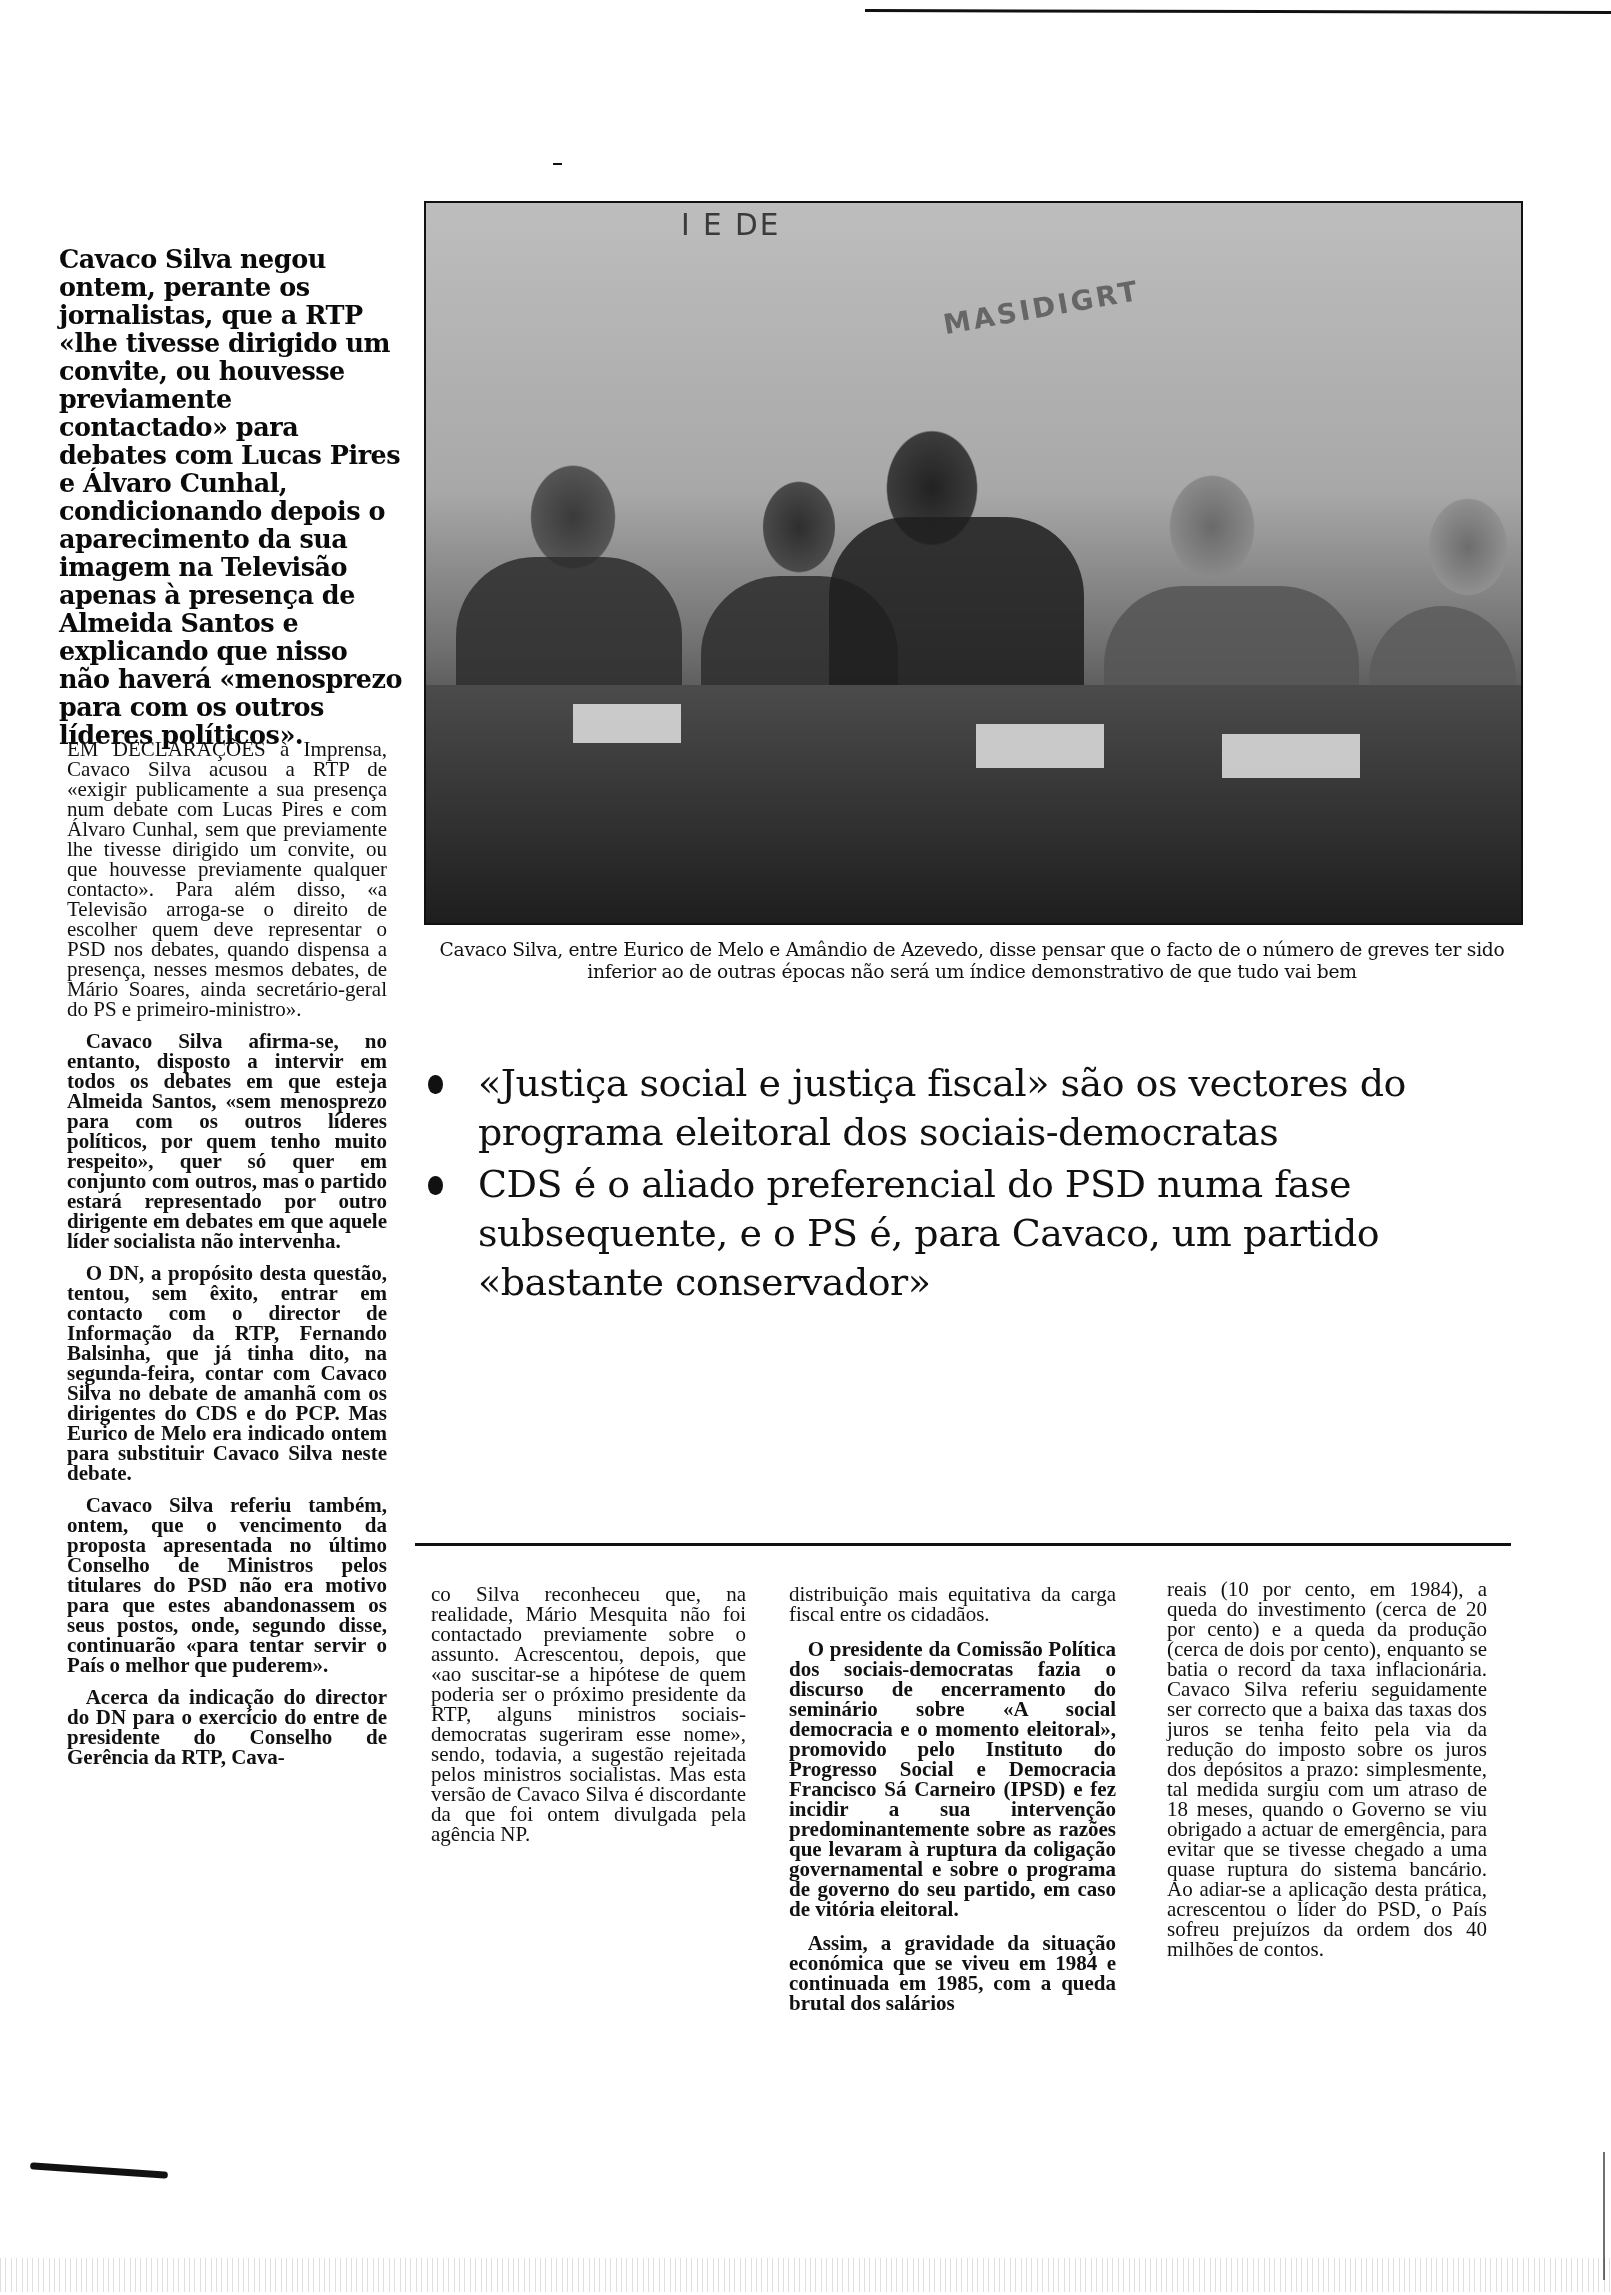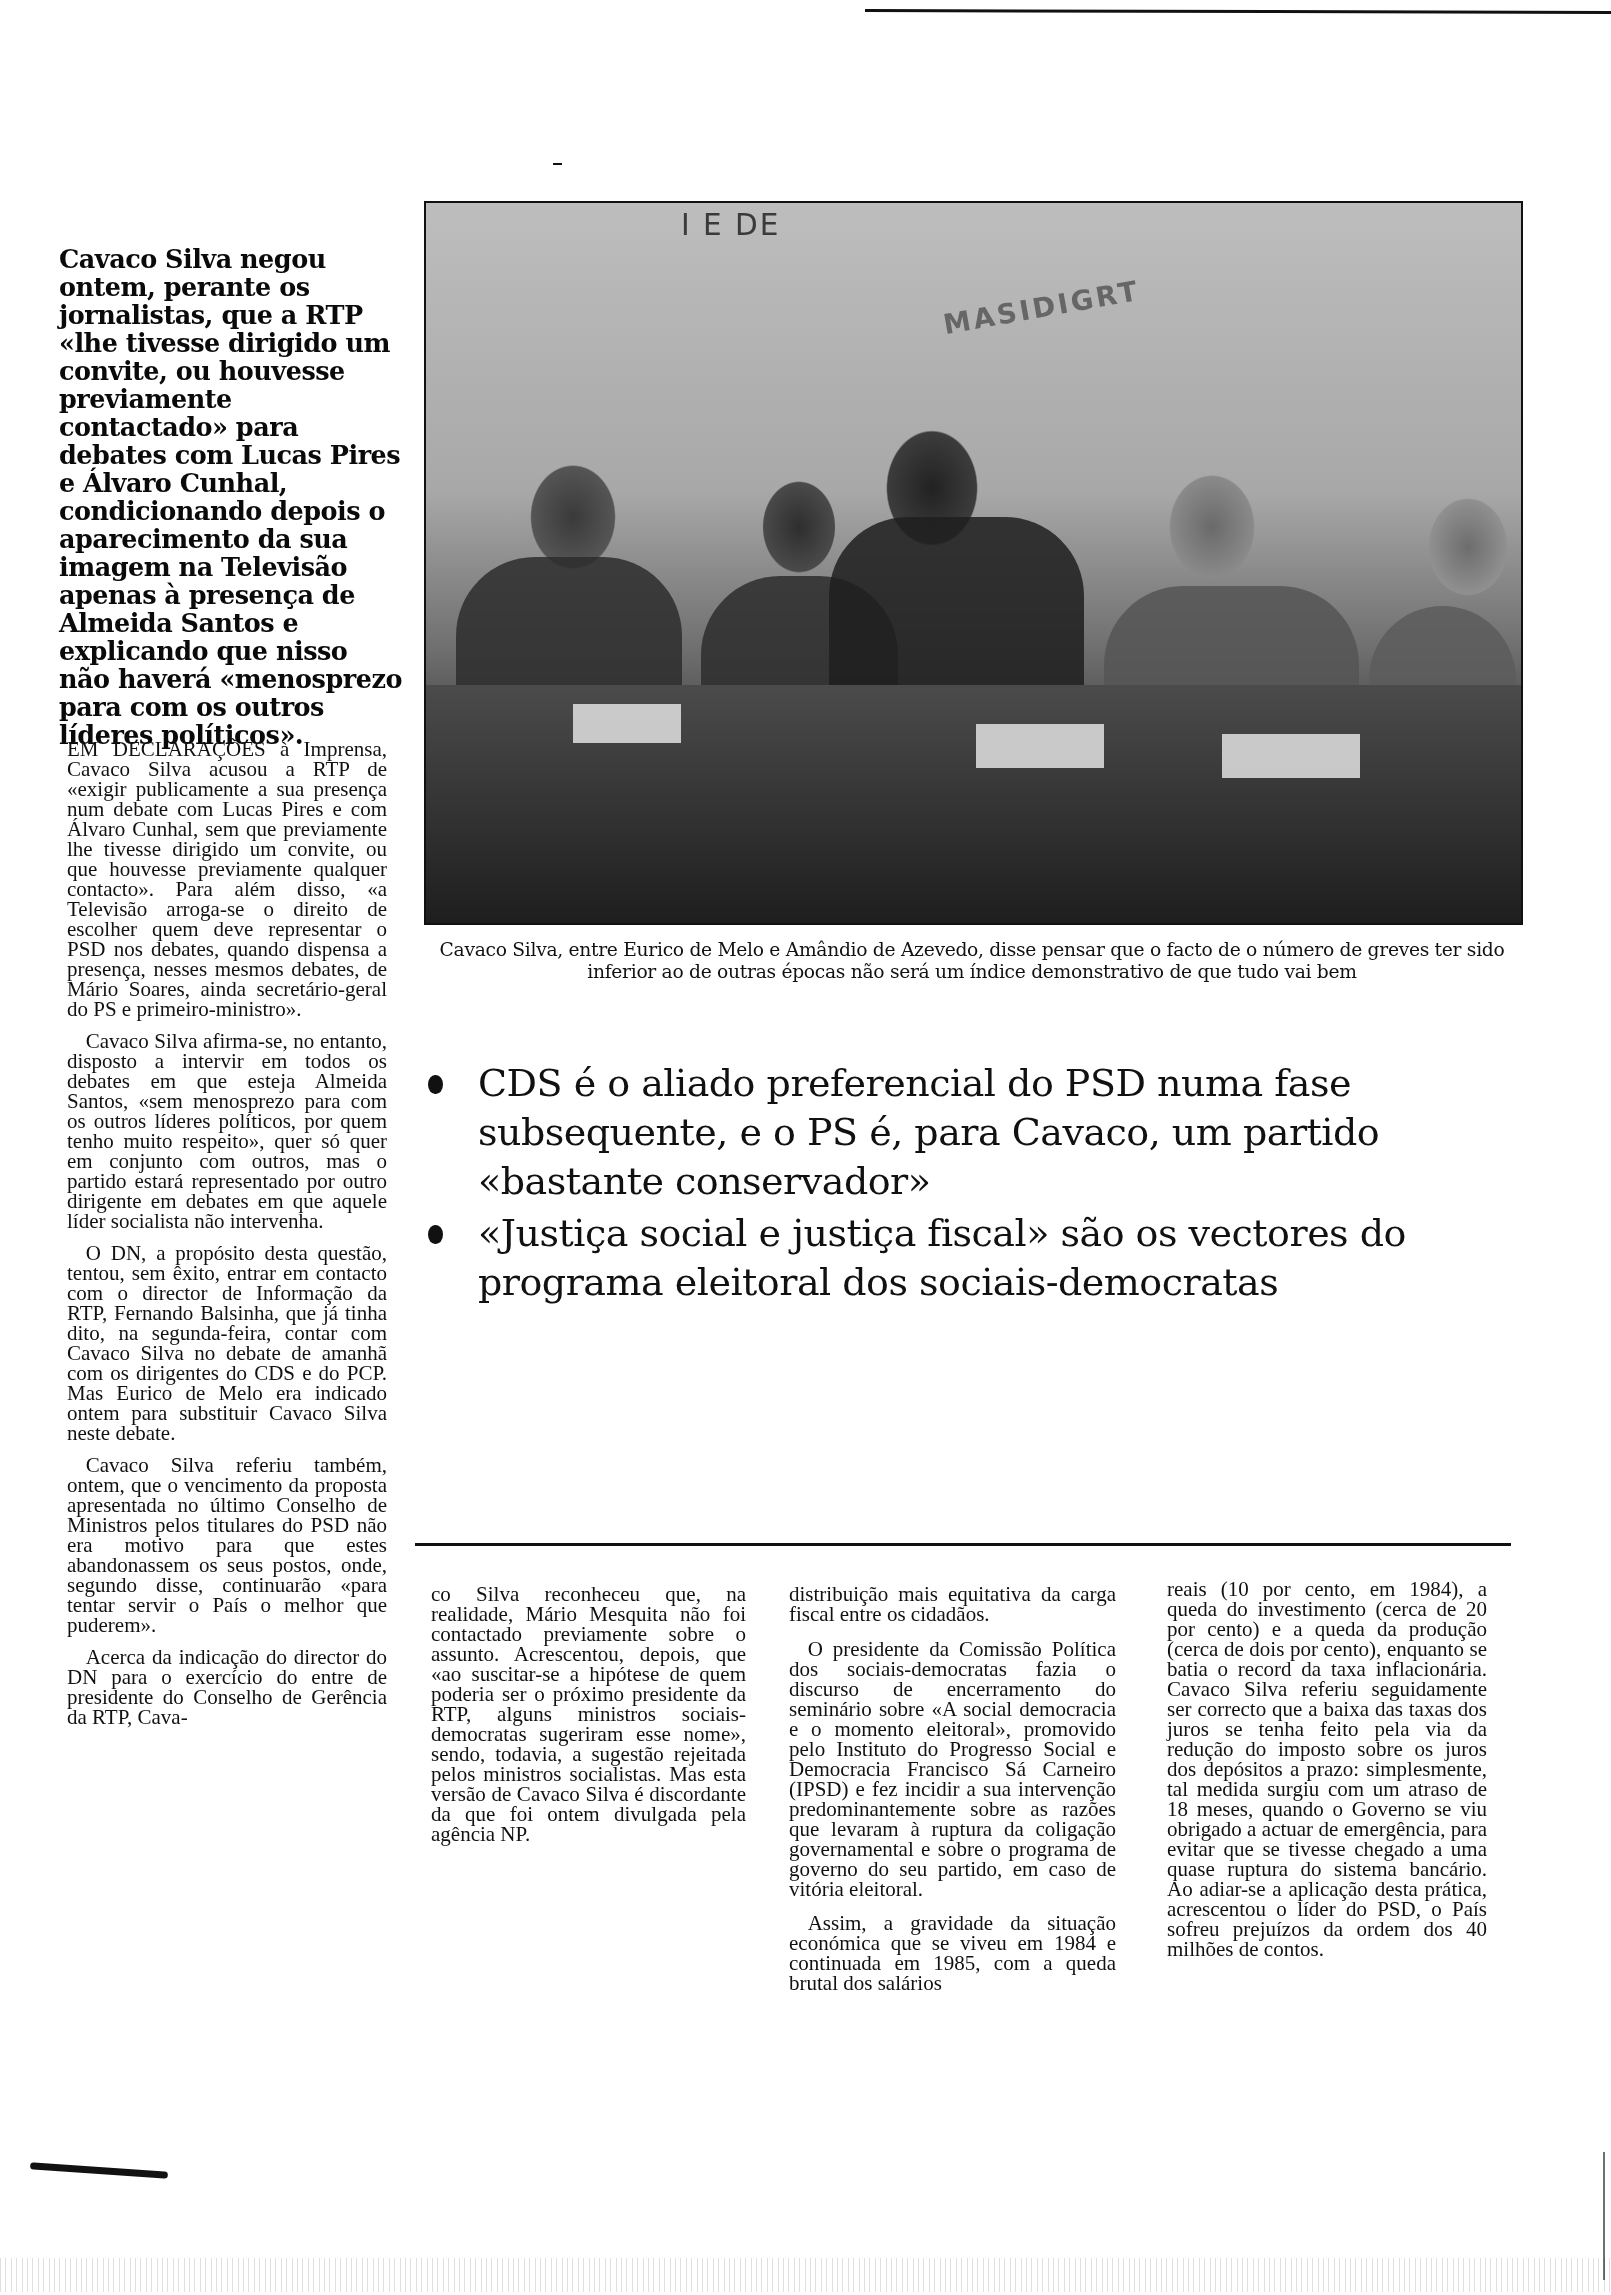--- a/index.html
+++ b/index.html
@@ -4,21 +4,21 @@
 <style>
   html, body { margin:0; padding:0; background:#ffffff; }
   body { width:1612px; height:2295px; position:relative; overflow:hidden; font-family:"DejaVu Serif", serif; color:#111; }
   .topline { position:absolute; left:865px; top:9.8px; width:747px; height:2.9px; background:#111; transform:rotate(0.15deg); }
   .dash { position:absolute; left:553px; top:163px; width:8.8px; height:2px; background:#111; }
 
   .lead { position:absolute; left:59px; top:197px; width:344px; font-family:"DejaVu Serif", serif; font-weight:bold; font-size:25.5px; line-height:28px; color:#0a0a0a; letter-spacing:-0.5px;margin-top:48px; }
 
   .col { position:absolute; font-family:"Liberation Serif", serif; font-size:21px; line-height:20px; text-align:justify; color:#111; }
   .col p { margin:12px; }
-  .col p.indent { text-indent:18.7px; }
+  .col p.indent { text-indent:18.7px;font-weight:bold; }
   .col p.gap { margin-top:14.7px; }
   .col-left { left:55px; top:727px; width:344px; }
   .col2 { left:419px; top:1572px; width:339px; }
   .col3 { left:777px; top:1572px; width:351px; }
   .col4 { left:1155px; top:1567px; width:344px; }
 
   .photo { position:absolute; left:424px; top:201px; width:1095px; height:720px; border:2px solid #111; overflow:hidden;
     background:
       radial-gradient(ellipse 69px 84px at 147px 314px, #3a3a3a 0%, #555 60%, transparent 62%),
       radial-gradient(ellipse 59px 74px at 373px 324px, #2e2e2e 0%, #4a4a4a 60%, transparent 62%),
@@ -65,25 +65,25 @@
   <div class="paper" style="left:147px;top:501px;width:108px;height:39px;"></div>
   <div class="paper" style="left:550px;top:521px;width:128px;height:44px;"></div>
   <div class="paper" style="left:796px;top:531px;width:138px;height:44px;"></div>
 </div>
 
 <div class="caption">Cavaco Silva, entre Eurico de Melo e Amândio de Azevedo, disse pensar que o facto de o número de greves ter sido inferior ao de outras épocas não será um índice demonstrativo de que tudo vai bem</div>
 
 <div class="bullets">
   <div class="bullet-item">
     <span class="bullet-dot"></span>
-    <span>CDS é o aliado preferencial do PSD numa fase subsequente, e o PS é, para Cavaco, um partido «bastante conservador»</span>
+    <span>«Justiça social e justiça fiscal» são os vectores do programa eleitoral dos sociais-democratas</span>
   </div>
   <div class="bullet-item">
     <span class="bullet-dot"></span>
-    <span>«Justiça social e justiça fiscal» são os vectores do programa eleitoral dos sociais-democratas</span>
+    <span>CDS é o aliado preferencial do PSD numa fase subsequente, e o PS é, para Cavaco, um partido «bastante conservador»</span>
   </div>
 </div>
 
 <div class="col col-left">
   <p>EM DECLARAÇÕES à Imprensa, Cavaco Silva acusou a RTP de «exigir publicamente a sua presença num debate com Lucas Pires e com Álvaro Cunhal, sem que previamente lhe tivesse dirigido um convite, ou que houvesse previamente qualquer contacto». Para além disso, «a Televisão arroga-se o direito de escolher quem deve representar o PSD nos debates, quando dispensa a presença, nesses mesmos debates, de Mário Soares, ainda secretário-geral do PS e primeiro-ministro».</p>
   <p class="indent">Cavaco Silva afirma-se, no entanto, disposto a intervir em todos os debates em que esteja Almeida Santos, «sem menosprezo para com os outros líderes políticos, por quem tenho muito respeito», quer só quer em conjunto com outros, mas o partido estará representado por outro dirigente em debates em que aquele líder socialista não intervenha.</p>
   <p class="indent">O DN, a propósito desta questão, tentou, sem êxito, entrar em contacto com o director de Informação da RTP, Fernando Balsinha, que já tinha dito, na segunda-feira, contar com Cavaco Silva no debate de amanhã com os dirigentes do CDS e do PCP. Mas Eurico de Melo era indicado ontem para substituir Cavaco Silva neste debate.</p>
   <p class="indent">Cavaco Silva referiu também, ontem, que o vencimento da proposta apresentada no último Conselho de Ministros pelos titulares do PSD não era motivo para que estes abandonassem os seus postos, onde, segundo disse, continuarão «para tentar servir o País o melhor que puderem».</p>
   <p class="indent">Acerca da indicação do director do DN para o exercício do entre de presidente do Conselho de Gerência da RTP, Cava-</p>
 </div>

